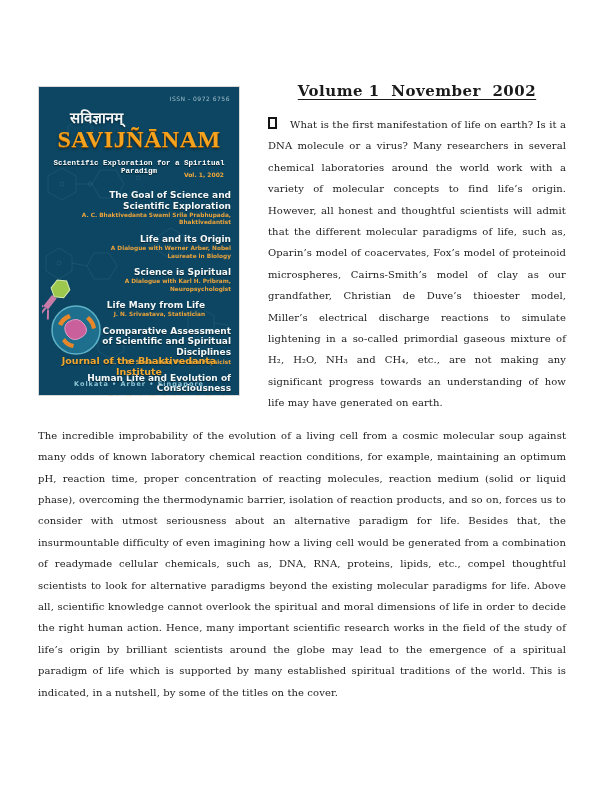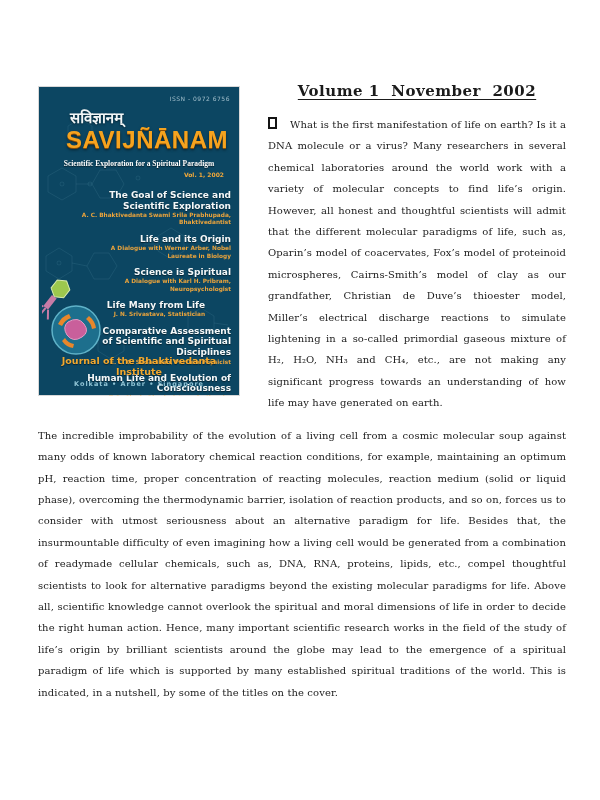--- a/index.html
+++ b/index.html
@@ -35,30 +35,29 @@
   }
   .cover .devanagari {
     position:absolute; top:21px; left:32px;
     font-family:"DejaVu Sans","Liberation Sans",sans-serif;
     font-size:15px; font-weight:bold; color:#f2f6f7;
     text-shadow:0 1px 2px rgba(0,0,0,.5);
   }
   .cover .big-title {
     position:absolute; top:40px; left:0; width:100%;
     text-align:center;
-    font-family:Liberation Sans, sans-serif;
+    font-family:Liberation Serif, serif;
     font-size:24px; font-weight:bold; letter-spacing:0.5px;
     color:#f5a31f;
     text-shadow:0 1px 0 #8a4d05, 0 2px 3px rgba(0,0,0,.55);
-    margin-left:8px;
   }
   .cover .subtitle {
     position:absolute; top:73px; left:0; width:100%;
     text-align:center;
-    font-family:Liberation Serif, serif;
+    font-family:Liberation Mono, monospace;
     font-size:7.5px; font-weight:bold; color:#ffffff;
     text-shadow:0 1px 1px rgba(0,0,0,.6);
   }
   .cover .vol {
     position:absolute; top:85px; right:16px;
     font-family:"DejaVu Sans","Liberation Sans",sans-serif;
     font-size:6px; font-weight:bold; color:#f0a83a;
   }
   .cover .toc {
     position:absolute; top:104px; right:9px; width:150px;

